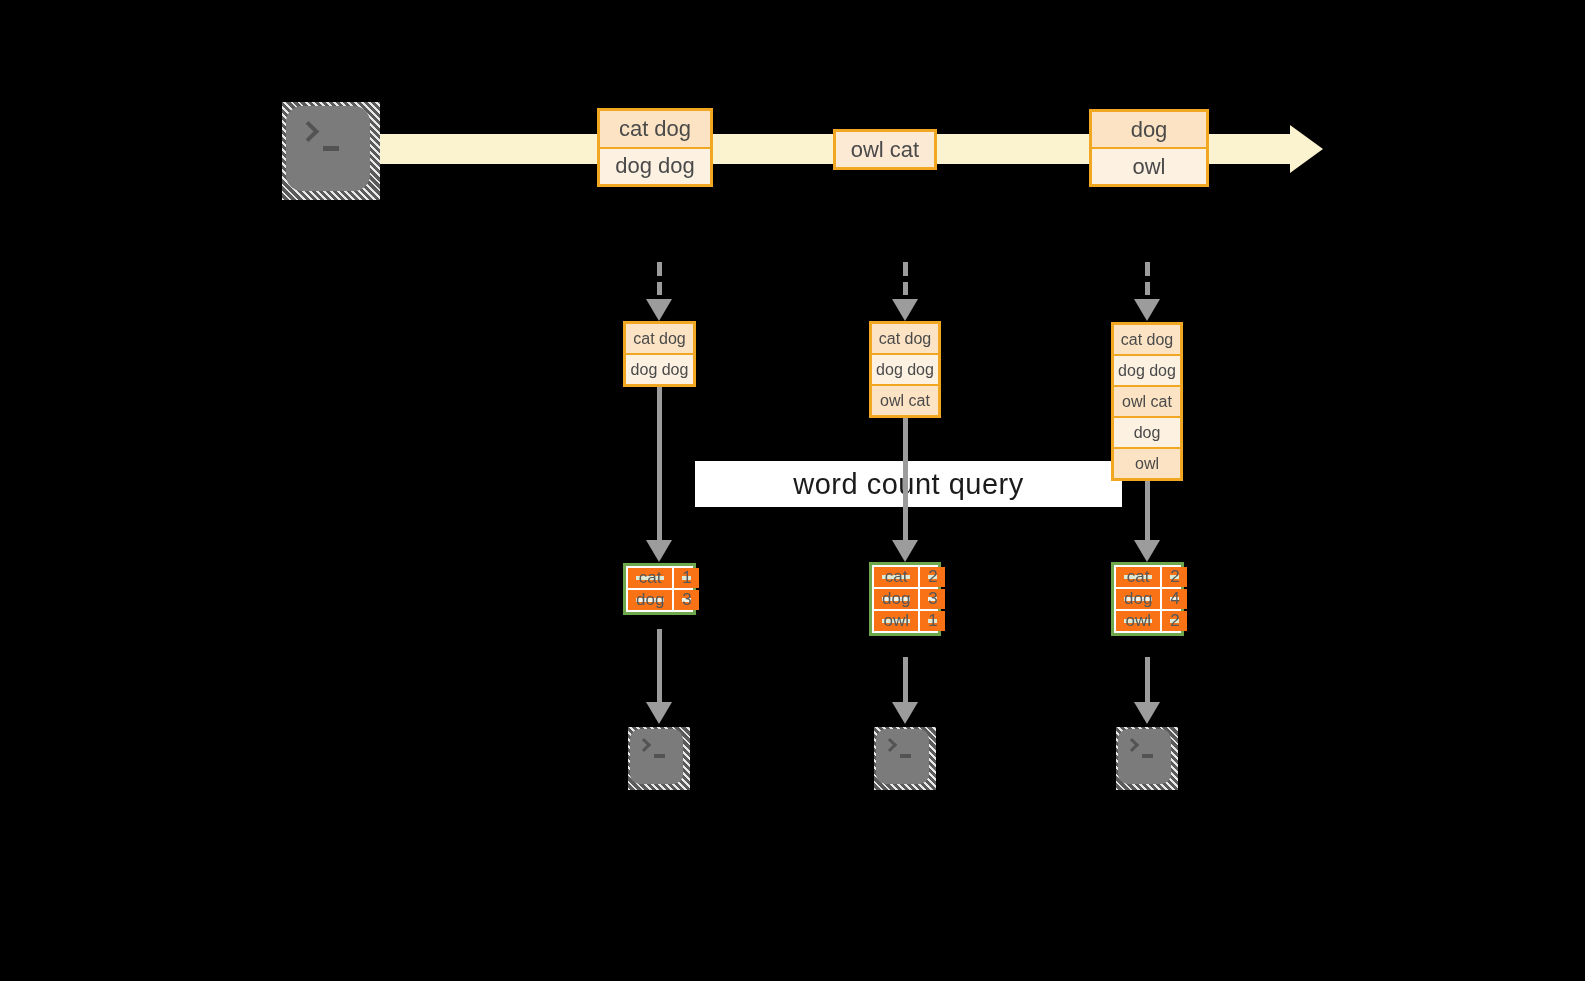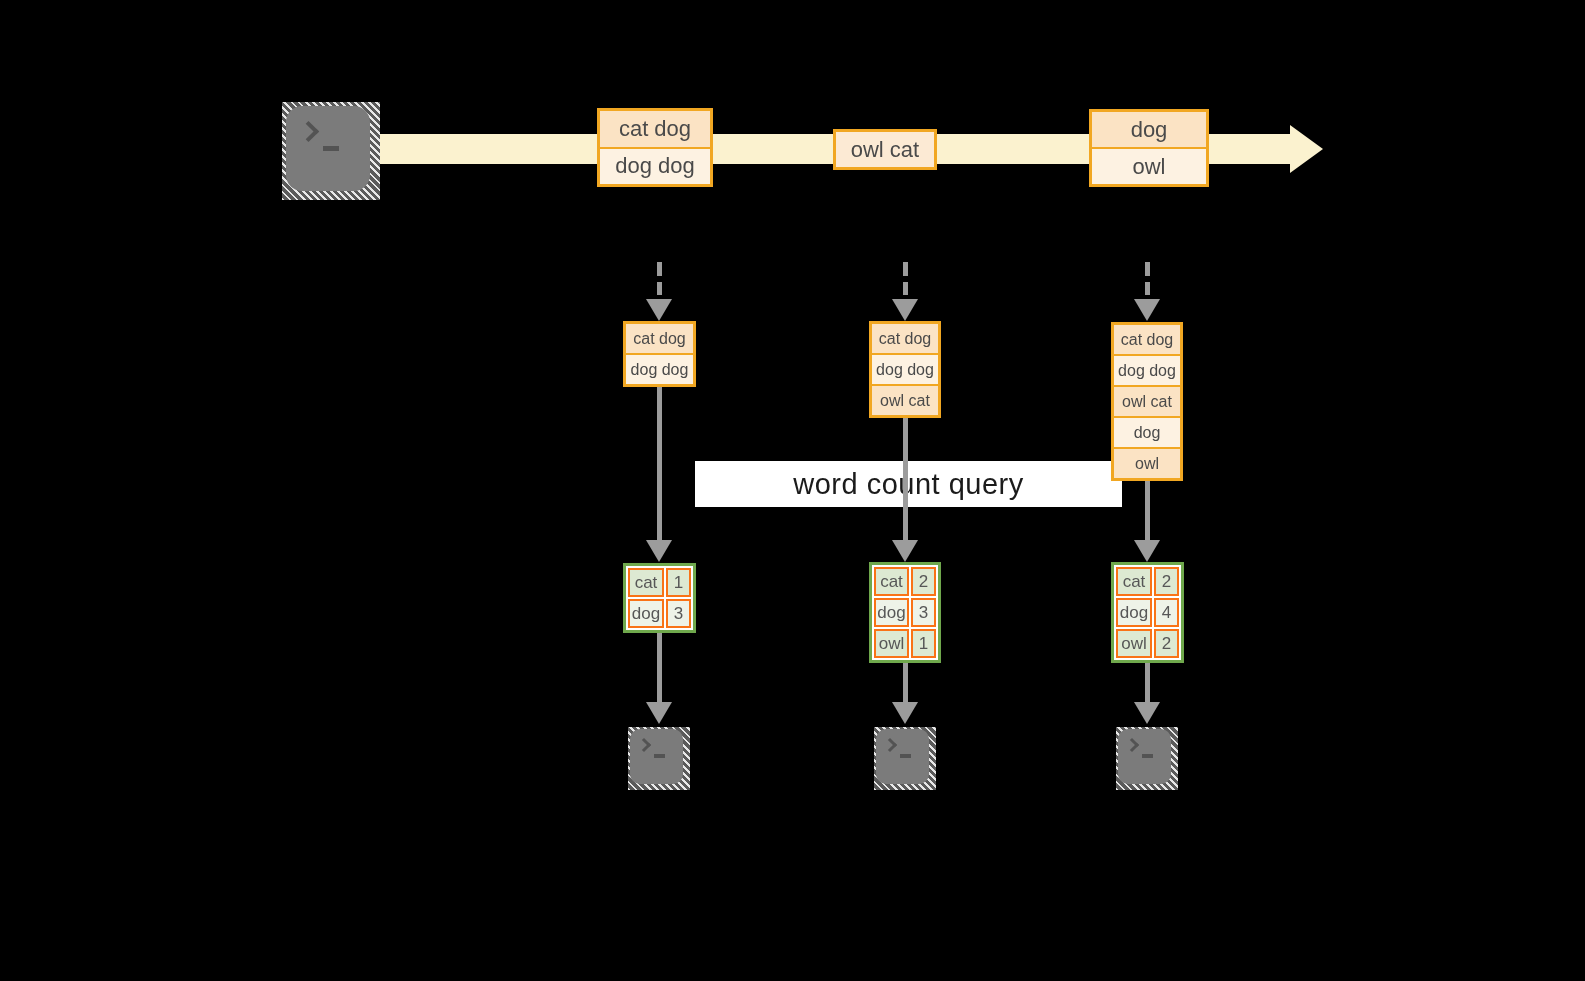--- a/index.html
+++ b/index.html
@@ -49,21 +49,21 @@
 
   
   .band{position:absolute;left:695px;top:461px;width:427px;height:46px;background:#ffffff;
         z-index:1;display:flex;align-items:center;justify-content:center;}
   .band-label{font-size:29px;color:#1b1b1b;letter-spacing:0.5px;}
 
   
   .wc-table{position:absolute;box-sizing:border-box;background:#ffffff;
             border:3px solid #6fa84c;padding:2px;display:grid;
             grid-template-columns:1fr 25px;gap:2px;z-index:3;}
-  .wc-cell{box-sizing:border-box;height:29px;border:2px solid #f97316;
+  .wc-cell{box-sizing:border-box;height:20px;border:8px solid #f97316;
            display:flex;align-items:center;justify-content:center;
            font-size:17px;color:#575757;}
   .wc-a{background:#dde9d2;}
   .wc-b{background:#eef3e8;}
 </style>
 </head>
 <body>
 
 <div class="canvas">
 

